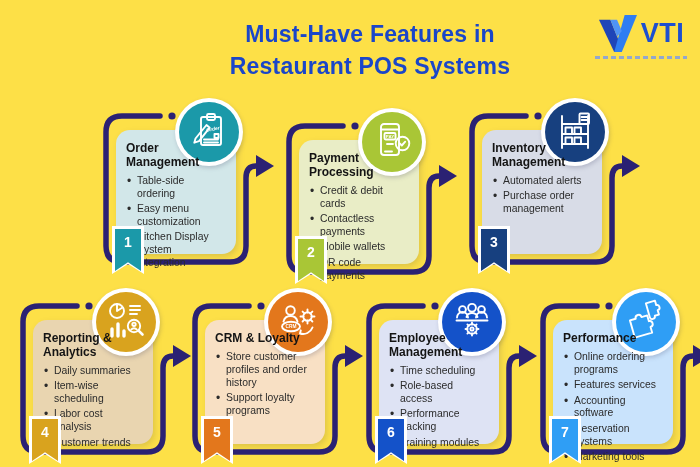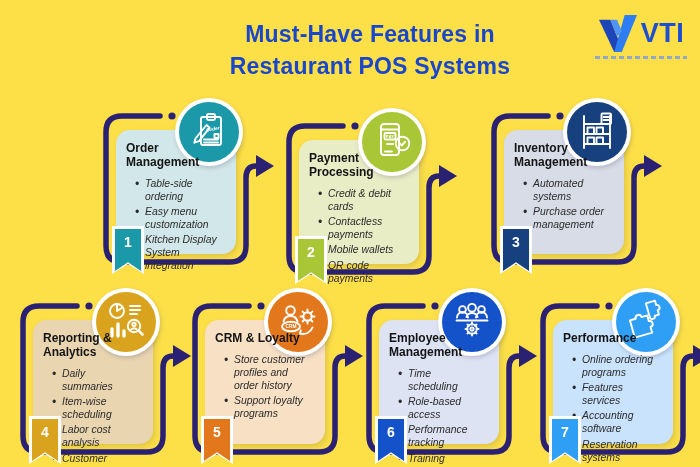--- a/index.html
+++ b/index.html
@@ -20,22 +20,22 @@
     background:repeating-linear-gradient(90deg,#93a7cc 0 5px,transparent 5px 8px);}
   
   .card{position:absolute;width:184px;height:178px;}
   .card-art{position:absolute;left:0;top:0;overflow:visible;}
   .cardbg{filter:drop-shadow(2px 3px 3px rgba(40,40,80,.15));}
   .icon-ring{filter:drop-shadow(1px 2px 2px rgba(40,40,80,.2));}
   .frame{fill:none;stroke-width:5.5;stroke-linecap:round;}
   .card-body{position:absolute;left:30px;top:40px;width:102px;}
   .card-title{margin:0 0 5px 0;font-size:12px;font-weight:700;line-height:1.16;
     color:#141414;max-width:92px;}
-  .card-bullets{margin:8px;padding:0;list-style:none;font-size:10.4px;line-height:1.24;
-    color:#2b2b2b;max-width:96px;font-style:italic;}
+  .card-bullets{margin:0;padding:0;list-style:none;font-size:10.4px;line-height:1.24;
+    color:#2b2b2b;max-width:96px;}
   .card-bullets li{position:relative;padding-left:11px;margin-bottom:2.5px;}
   .card-bullets li::before{content:"\2022";position:absolute;left:1px;top:-1px;font-size:12px;color:#2b2b2b;}
   
   .badge{position:absolute;left:16px;top:124px;width:32px;height:48px;background:#fff;
     clip-path:polygon(0 0,100% 0,100% 100%,50% 79%,0 100%);
     filter:drop-shadow(1px 2px 2px rgba(40,40,80,.25));z-index:3;}
   .badge-inner{position:absolute;left:3px;top:3px;right:3px;bottom:3px;
     clip-path:polygon(0 0,100% 0,100% 100%,50% 79%,0 100%);
     color:#fff;font-size:14px;font-weight:800;text-align:center;padding-top:5px;box-sizing:border-box;}
   .icon-art text{font-family:"Liberation Sans",sans-serif;}
@@ -124,21 +124,21 @@
             <li>Credit &amp; debit cards</li>
             <li>Contactless payments</li>
             <li>Mobile wallets</li>
             <li>QR code payments</li>
           </ul>
     </div>
     <div class="badge">
       <div class="badge-inner" style="background: rgb(169, 198, 54);"><span class="badge-num">2</span></div>
     </div>
   </div>
-      <div class="card" style="left: 484px; top: 102px;">
+      <div class="card" style="left: 462px; top: 102px;">
     <svg class="card-art" width="184" height="178" viewBox="0 0 184 178">
       <rect class="cardbg" x="20" y="28" width="120" height="124" rx="14" fill="#d8dce7"></rect>
       <path class="frame" d="M64 14 H26 Q10 14 10 30 V144 Q10 160 26 160 H134 Q150 160 150 144 V76 Q150 64 160 64 H162" stroke="#2b2173"></path>
       <polygon class="arrowhead" points="160,53 178,64 160,75" fill="#2b2173"></polygon>
       <g class="dots">
         <circle class="dot" cx="76" cy="14" r="3.6" fill="#2b2173"></circle>
         <circle class="dot" cx="88" cy="14" r="3.6" fill="#2b2173"></circle>
         <circle class="dot" cx="100" cy="14" r="3.6" fill="#2b2173"></circle>
       </g>
       <circle class="icon-ring" cx="113" cy="30" r="34" fill="#ffffff"></circle>
@@ -149,21 +149,21 @@
             <rect x="21.5" y="17.5" width="6.5" height="6.5"></rect>
             <rect x="12.5" y="27.5" width="6.5" height="6.5"></rect>
             <rect x="21.5" y="27.5" width="6.5" height="6.5"></rect>
             <rect x="26.5" y="3.5" width="9.5" height="10.5" rx="1"></rect>
             <path d="M28.5 7 h5.5 M28.5 10 h5.5"></path>
           </g>
     </svg>
     <div class="card-body">
       <h3 class="card-title">Inventory Management</h3>
       <ul class="card-bullets">
-            <li>Automated systems</li>
+            <li>Automated alerts</li>
             <li>Purchase order management</li>
           </ul>
     </div>
     <div class="badge">
       <div class="badge-inner" style="background: rgb(23, 64, 127);"><span class="badge-num">3</span></div>
     </div>
   </div>
       <div class="card" style="left: 13px; top: 292px;">
     <svg class="card-art" width="184" height="178" viewBox="0 0 184 178">
       <rect class="cardbg" x="20" y="28" width="120" height="124" rx="14" fill="#e9d5b0"></rect>

